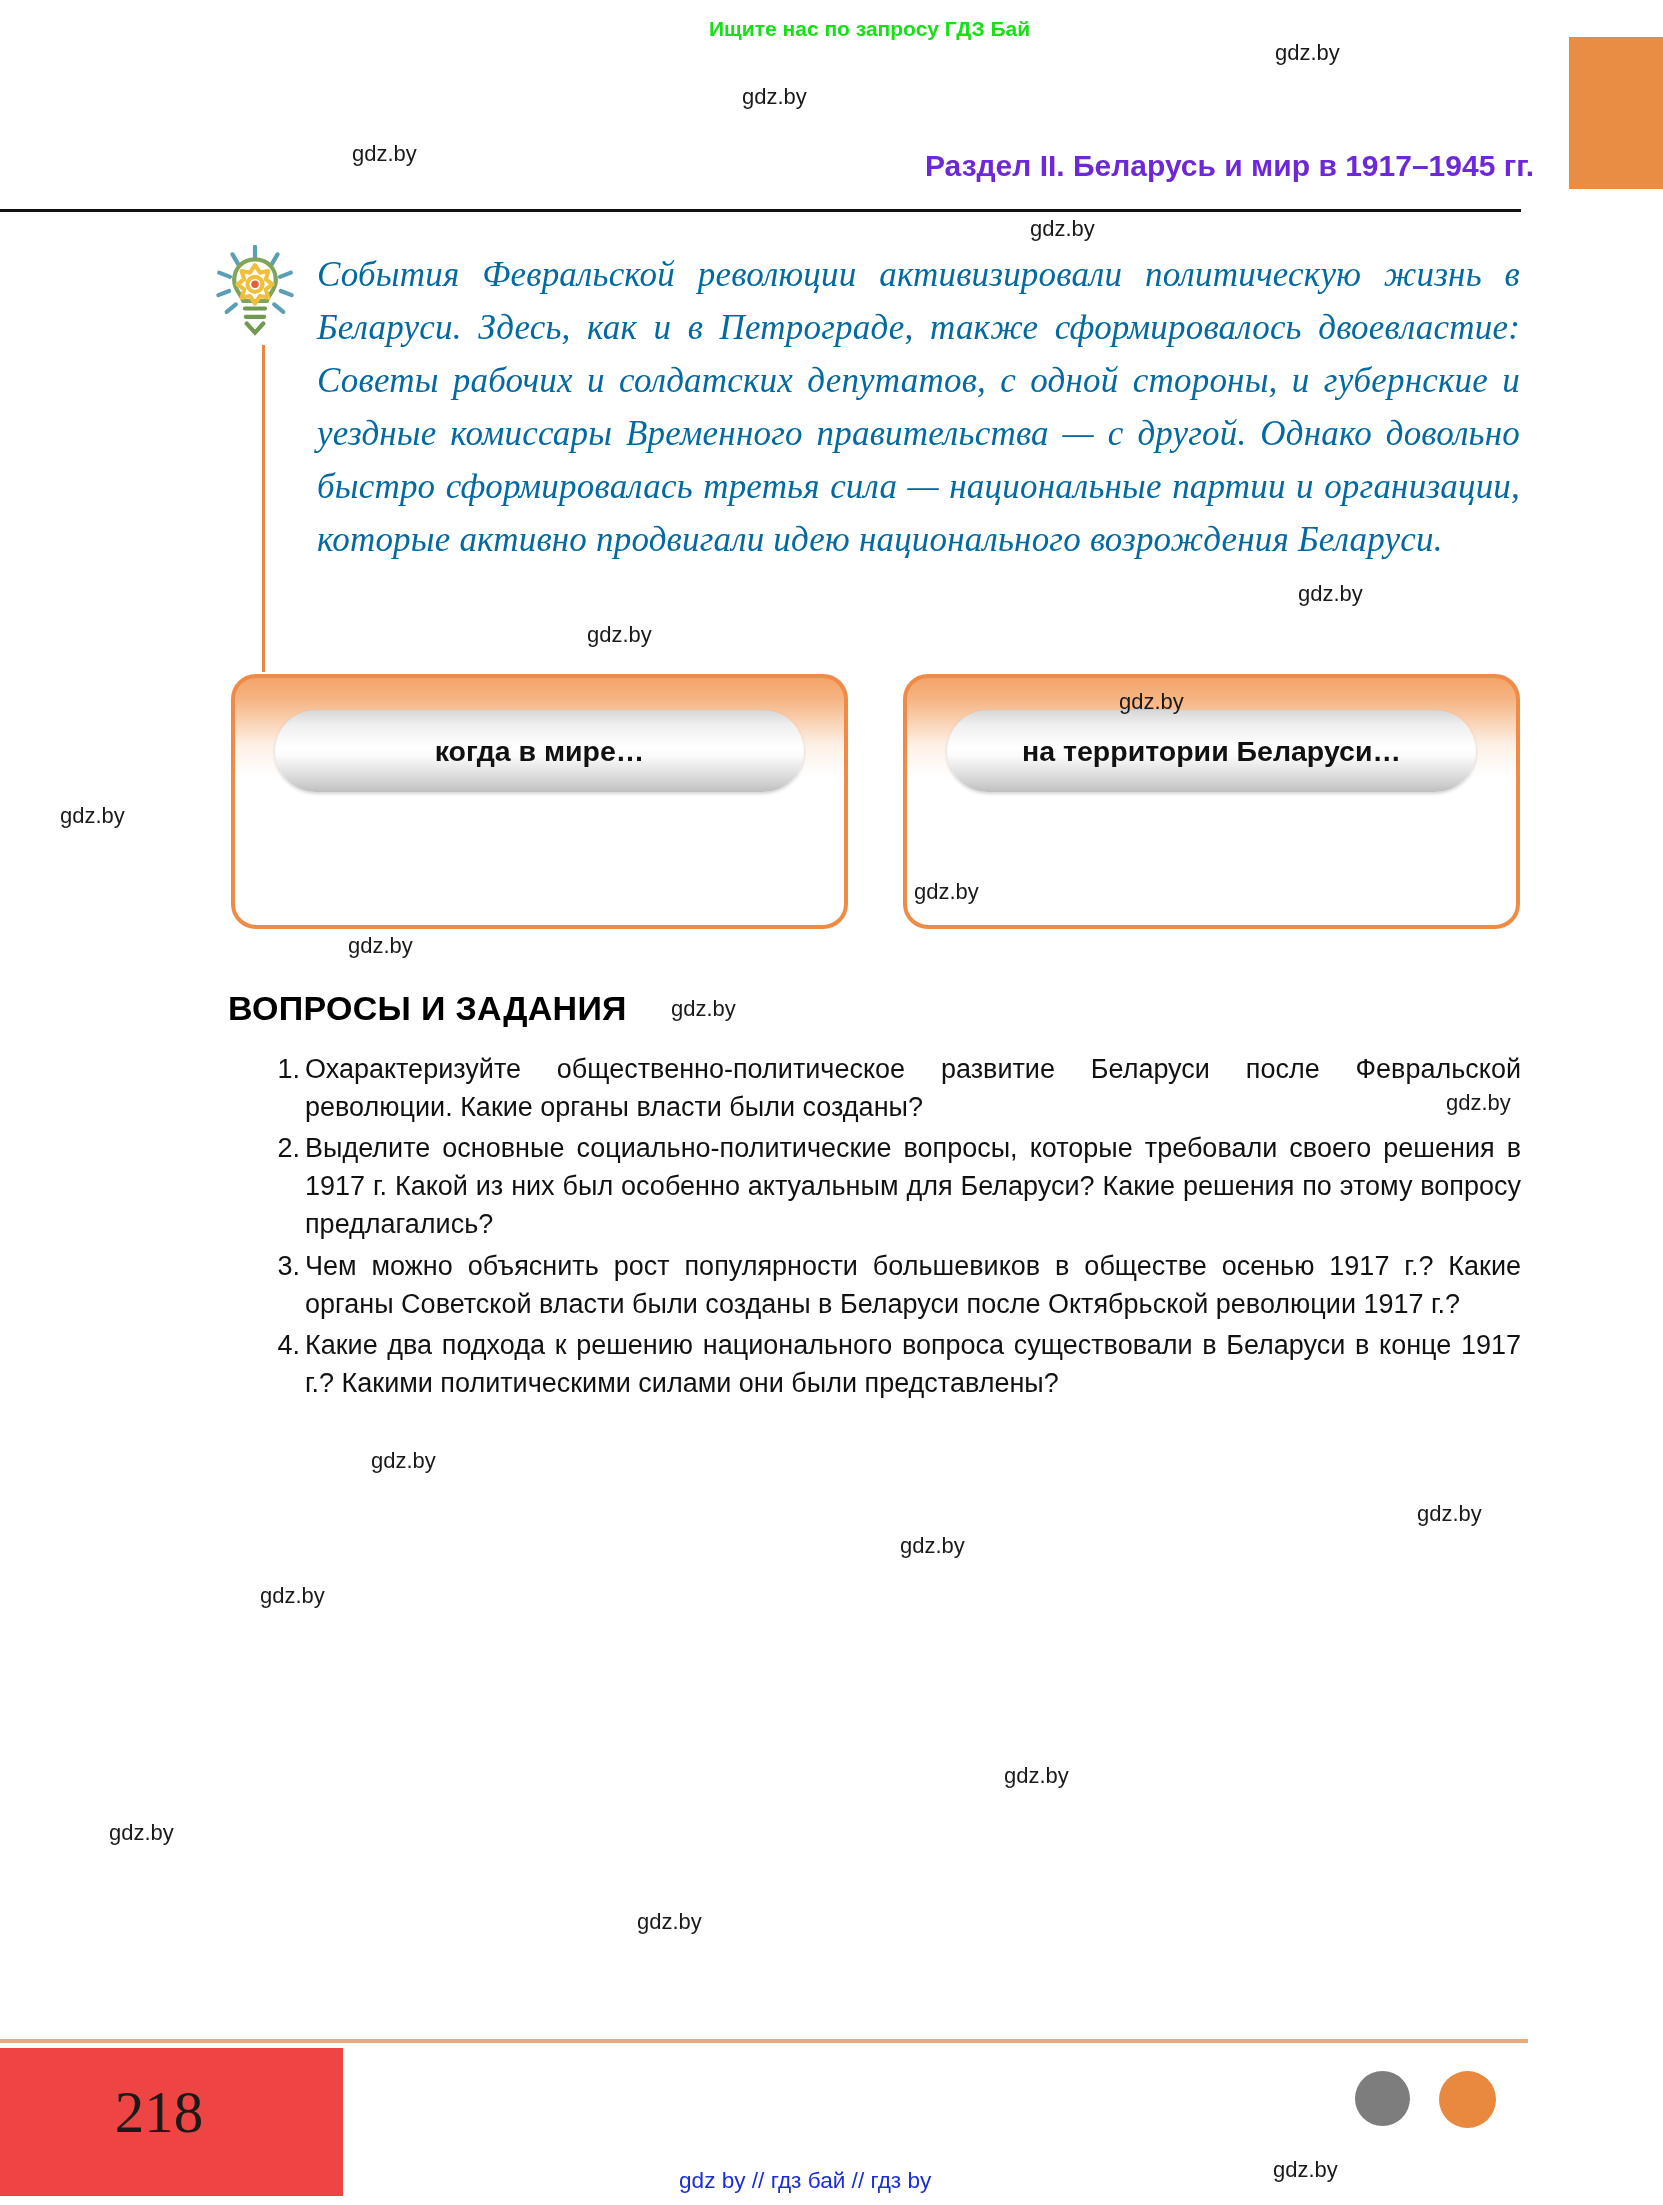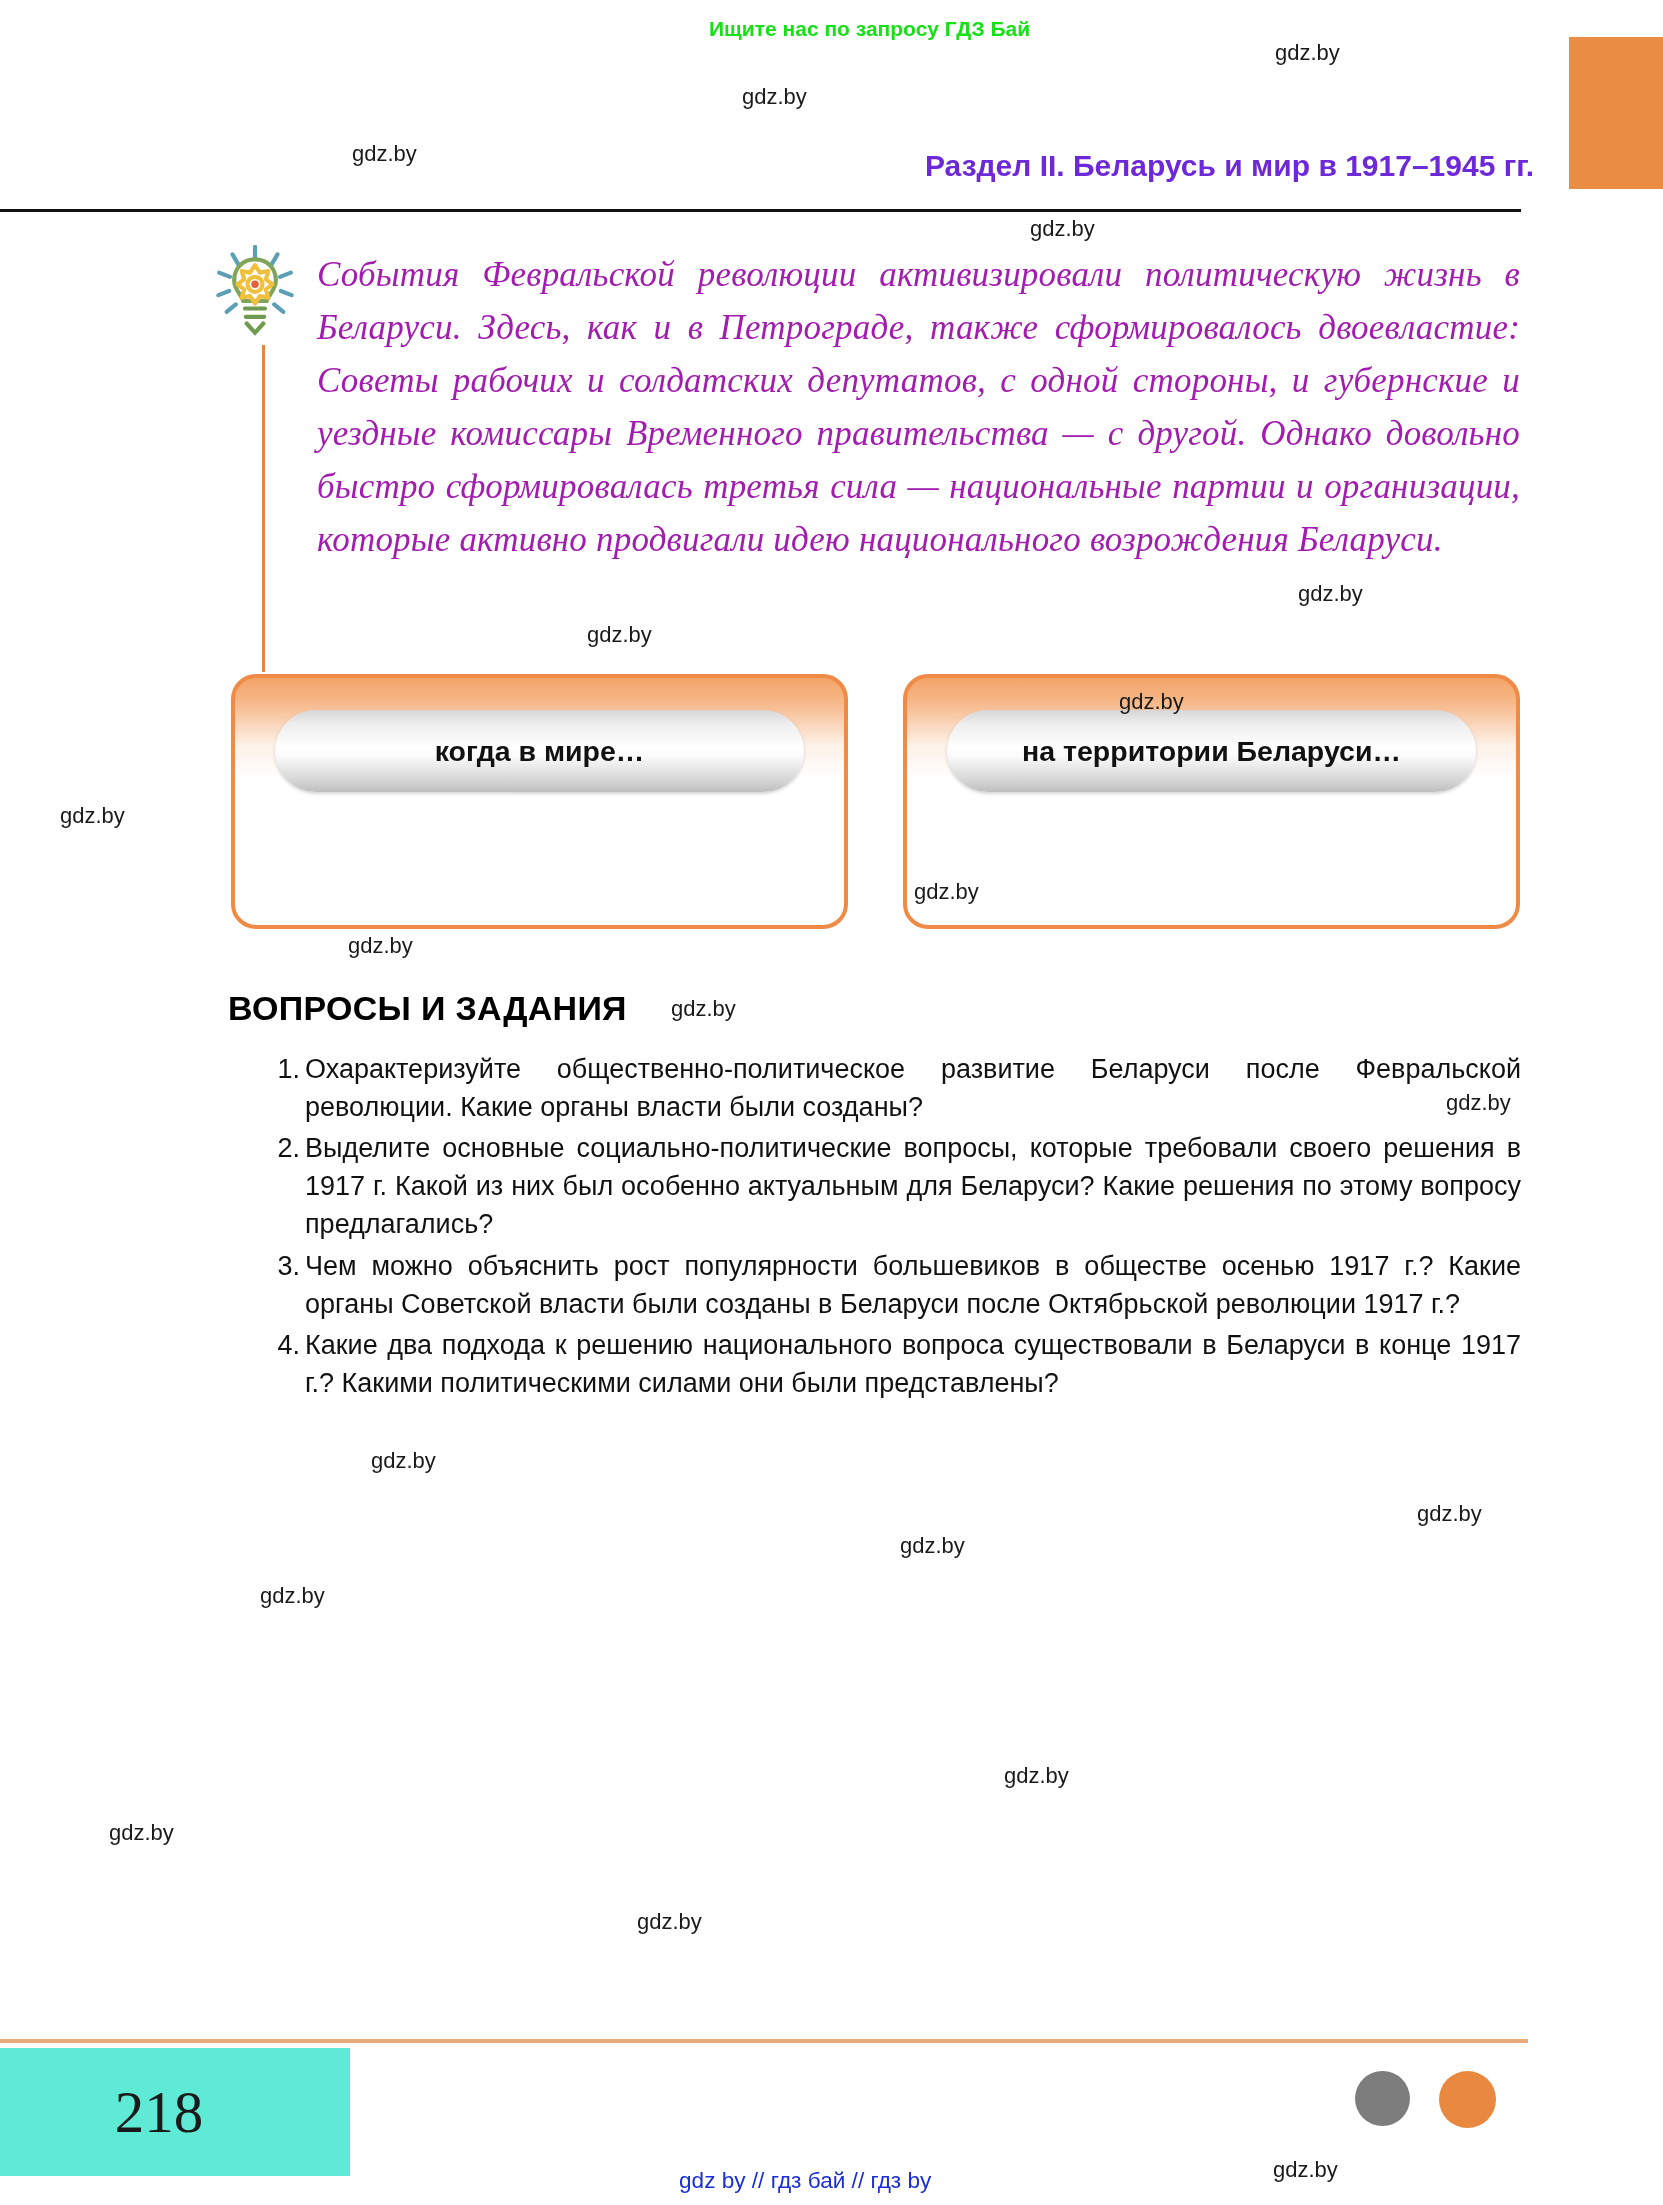--- a/index.html
+++ b/index.html
@@ -69,21 +69,21 @@
     background:#e98542;
   }
   .quote{
     position:absolute;
     left:317px;top:248px;width:1203px;
     font-family:"Liberation Serif", serif;
     font-style:italic;
     font-size:35px;
     line-height:53px;
     text-align:justify;
-    color:#a21caf;
+    color:#0369a1;
     letter-spacing:0.2px;
   }
 
   
   .boxes{
     position:absolute;left:231px;top:674px;width:1290px;height:265px;
   }
   .ibox{
     position:absolute;
     top:0;
@@ -155,23 +155,22 @@
     text-align:right;
     font-size:27px;line-height:38px;
   }
 
   
   .footer-rule{
     position:absolute;left:0px;top:2039px;width:1528px;height:4.2px;
     background:#e8a97c;
   }
   .page-num-box{
-    position:absolute;left:0px;top:2048px;width:343px;height:128px;
-    background:#5eead4;
-    padding-left:7px;
+    position:absolute;left:0px;top:2048px;width:343px;height:148px;
+    background:#ef4444;
   }
   .page-num{
     position:absolute;
     left:0;top:0;width:343px;height:128px;
     display:flex;align-items:center;justify-content:center;
     font-family:"Liberation Serif", serif;
     font-size:59px;color:#1a1a1a;
     padding-right:25px;box-sizing:border-box;
   }
   .dot{

